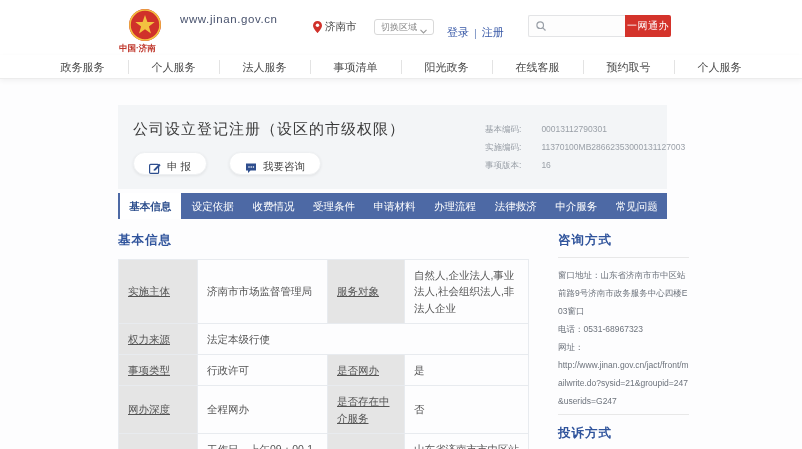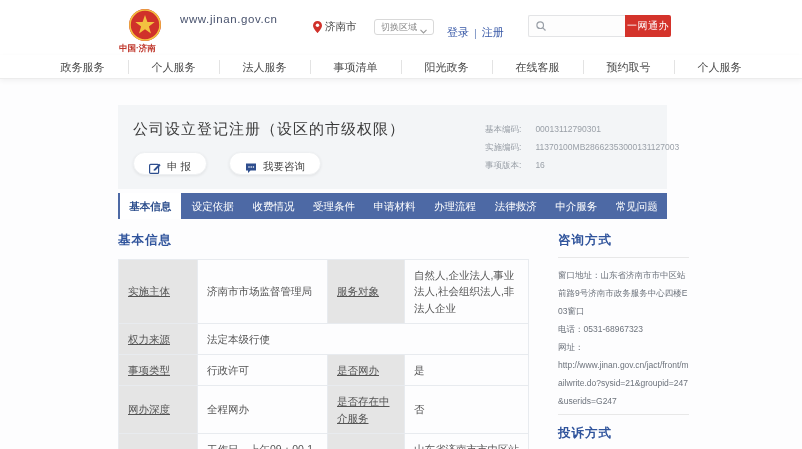--- a/index.html
+++ b/index.html
@@ -36,21 +36,21 @@
     border-bottom:1px solid #ececec; box-shadow:0 2px 5px rgba(0,0,0,0.05);
     display:flex; justify-content:center; align-items:center; }
   .nav-item { font-size:11px; color:#4a4a4a; padding:0 23px; line-height:14px; cursor:pointer; border-left:1px solid #e3e3e3; }
   .nav-item:first-child { border-left:none;text-align:right; }
 
   
   .title-card { position:absolute; left:118px; top:105px; width:549px; height:84px; background:#f3f5f7; }
   .service-title { position:absolute; left:15px; top:15px; font-size:15px; color:#3a3a3a; font-weight:500; letter-spacing:1px; }
   .codes { position:absolute; right:10px; top:15px; width:172px; }
   .code-line { font-size:8.5px; color:#9aa0a8; line-height:18px; white-space:nowrap; }
-  .code-line .cl { margin-right:14px; }
+  .code-line .cl { margin-right:20px; }
   .pill-row { position:absolute; left:15px; top:47px; display:flex; gap:22px; }
   .pill { height:23px; background:#fff; border:1px solid #eef0f2; border-radius:12px;
     box-shadow:0 1px 3px rgba(0,0,0,0.07); display:flex; align-items:flex-end; gap:6px;
     padding:0 15px; font-size:10.5px; color:#444; cursor:pointer; }
   .pill svg { flex:0 0 auto; }
 
   
   .tabbar { position:absolute; left:118px; top:193px; width:549px; height:26px; background:#4d69a5; display:flex; }
   .tab { flex:1; text-align:center; line-height:26px; font-size:10.5px; color:#fff; cursor:pointer; white-space:nowrap; }
   .tab.active { background:#fff; color:#2b4d8c; font-weight:bold; margin:0 2px; }

